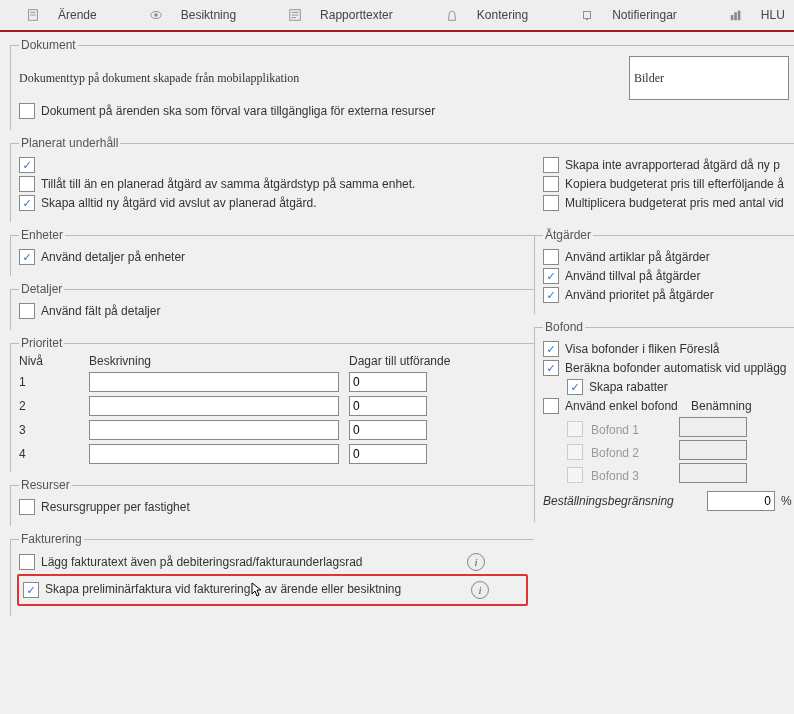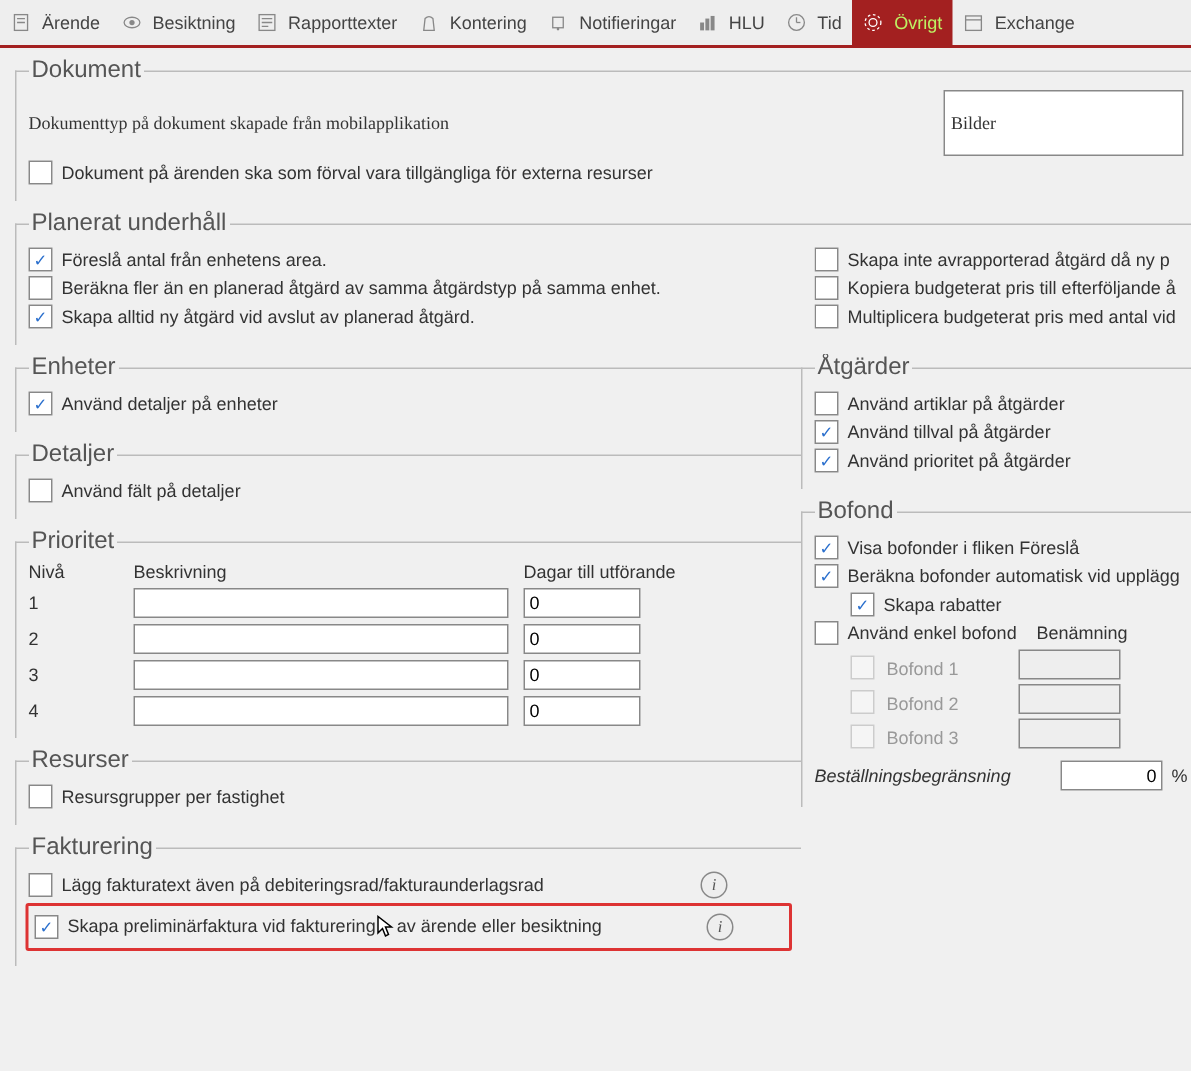--- a/index.html
+++ b/index.html
@@ -14,22 +14,22 @@
   .tabbar {
     display: flex;
     background: #eee;
     border-bottom: 2px solid #a32020;
     height: 30px;
     align-items: stretch;
   }
   .tab {
     display: flex;
     align-items: center;
-    padding: 0 7px;
-    gap: 7px;
+    padding: 0 26px;
+    gap: 18px;
     color: #444;
     cursor: pointer;
     font-size: 12px;
   }
   .tab.active {
     background: #a32020;
     color: #bef264;
   }
   .tab svg { width: 14px; height: 14px; }
   .content {
@@ -38,21 +38,21 @@
   }
   fieldset {
     border: 1px solid #bbb;
     border-right: none;
     border-bottom: none;
     margin: 0 0 6px 0;
     padding: 4px 8px 8px 8px;
     position: relative;
   }
   fieldset > legend {
-    font-size: 16px;
+    font-size: 12px;
     color: #555;
     padding: 0 2px;
   }
   .cb-line {
     display: flex;
     align-items: center;
     gap: 6px;
     margin: 3px 0;
     white-space: nowrap;
   }
@@ -210,25 +210,24 @@
       <span>Dokument på ärenden ska som förval vara tillgängliga för externa resurser</span>
     </div>
   </fieldset>
 
   <fieldset>
     <legend>Planerat underhåll</legend>
     <div class="twocol">
       <div class="left">
         <div class="cb-line">
             <span class="cb">✓</span>
-            <span>Föreslå antal från enhetens area.</span>
-          </div>
-        <div class="cb-line">
-            <span class="cb"></span>
-            <span>Beräkna fler än en planerad åtgärd av samma åtgärdstyp på samma enhet.</span>
+          </div>
+        <div class="cb-line">
+            <span class="cb"></span>
+            <span>Tillåt till än en planerad åtgärd av samma åtgärdstyp på samma enhet.</span>
           </div>
         <div class="cb-line">
             <span class="cb">✓</span>
             <span>Skapa alltid ny åtgärd vid avslut av planerad åtgärd.</span>
           </div>
       </div>
       <div class="right">
         <div class="cb-line">
             <span class="cb"></span>
             <span>Skapa inte avrapporterad åtgärd då ny p</span>

